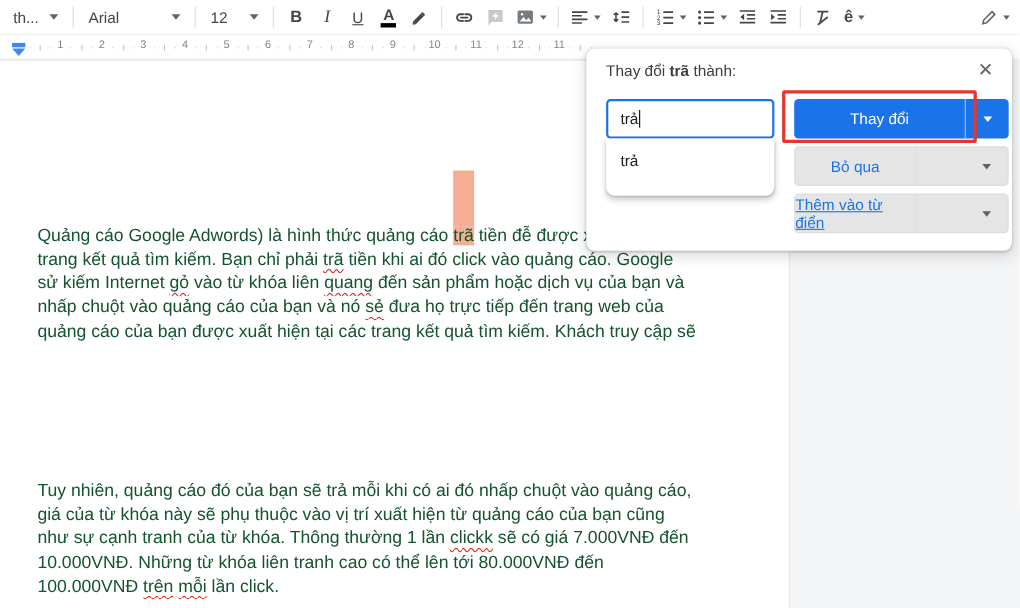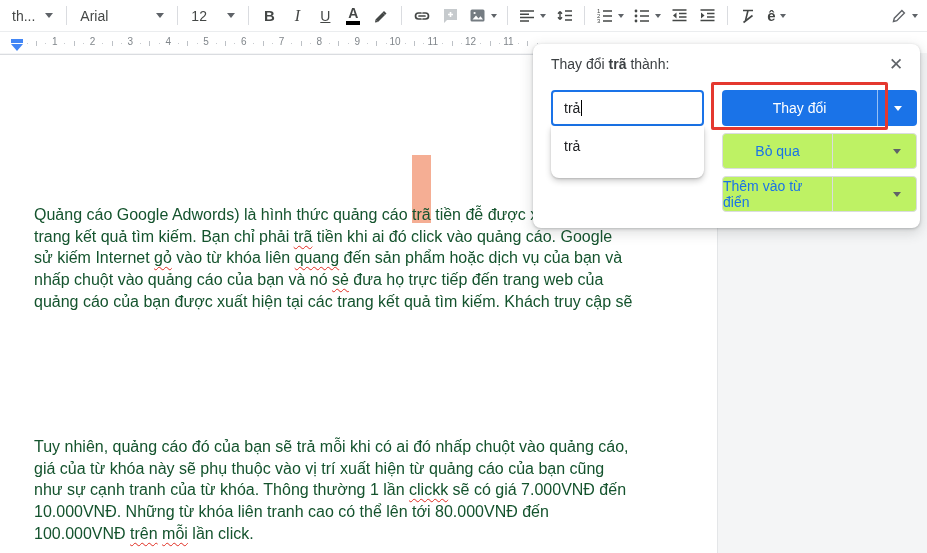--- a/index.html
+++ b/index.html
@@ -79,24 +79,24 @@
     font-size:14px;color:#202124;cursor:pointer;}
 
   .btn-col{position:absolute;left:189px;top:0;width:195px;}
   .split-btn{position:absolute;left:0;width:195px;height:36px;border-radius:4px;display:flex;
     overflow:hidden;font-size:14px;font-weight:500;cursor:pointer;}
   .split-btn .main{flex:1;display:flex;align-items:center;justify-content:center;}
   .split-btn .arrow{width:39px;display:flex;align-items:center;justify-content:center;}
   .split-btn.primary{background:var(--accent);color:#fff;top:46px;}
   .split-btn.primary .main{border-right:1px solid rgba(255,255,255,.55);}
   .split-btn.primary .caret{border-top-color:#fff;}
-  .split-btn.secondary{background:#bef264;border:1px solid var(--border);color:var(--accent);gap:44px;}
+  .split-btn.secondary{background:#e5e5e5;border:1px solid var(--border);color:var(--accent);gap:44px;}
   .split-btn.secondary .main{border-right:1px solid var(--border);}
   .split-btn.skip{top:89px;}
-  .split-btn.add{top:132px;}
+  .split-btn.add{top:132px;text-decoration:underline;}
   .red-box{position:absolute;left:178px;top:38px;width:177px;height:48px;
     border:3px solid var(--redbox);border-radius:2px;pointer-events:none;z-index:30;}
 </style>
 </head>
 <body>
 
 <div class="toolbar">
   <div class="tb-dd">
     <span>th...</span>
     <span class="caret"></span>

